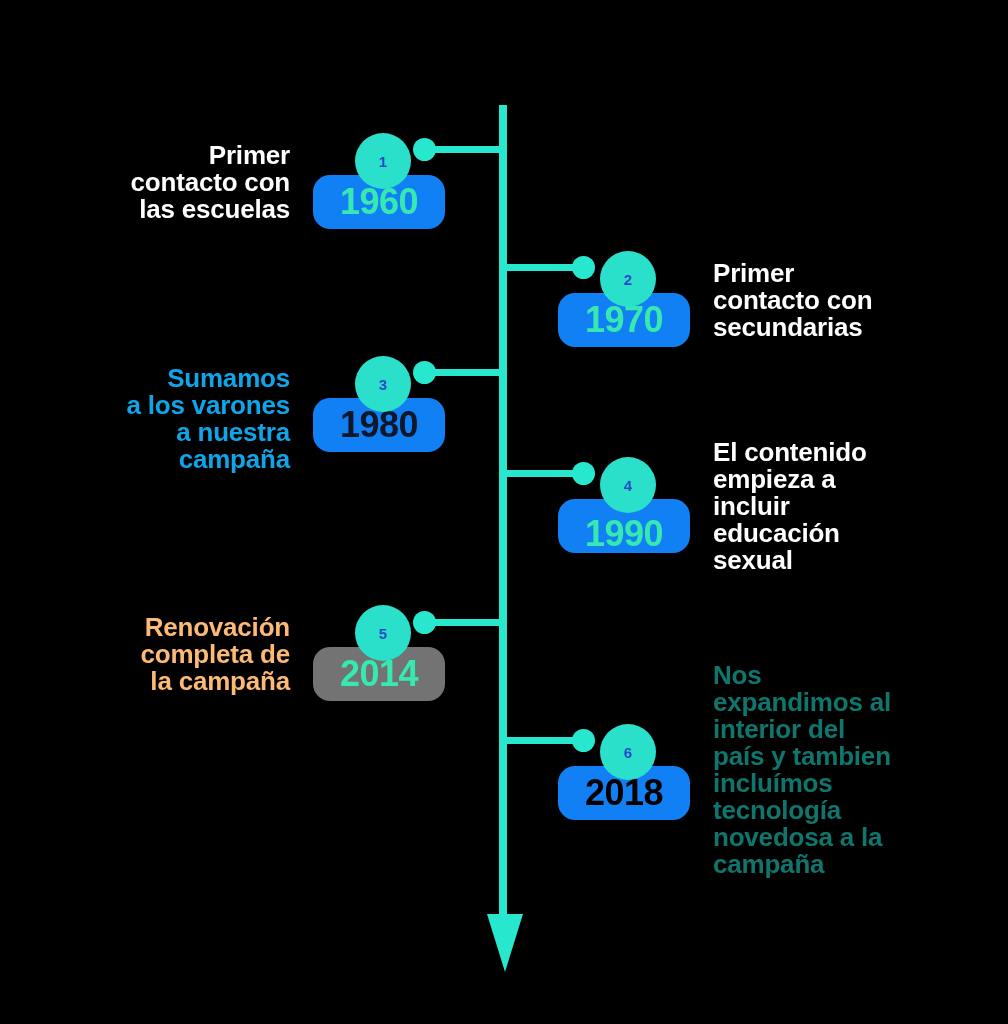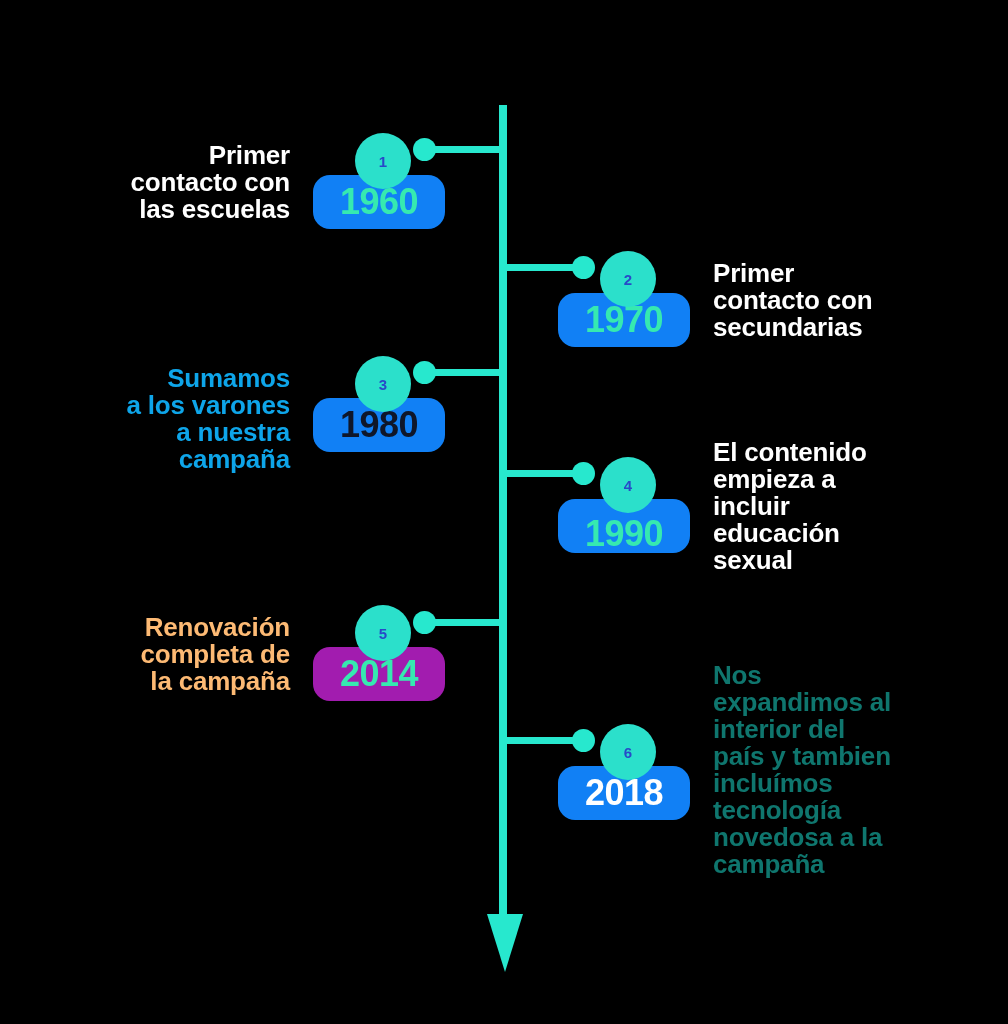--- a/index.html
+++ b/index.html
@@ -182,36 +182,36 @@
     <div class="desc right" style="left: 713px; top: 439px; width: 250px; color: rgb(255, 255, 255);">El contenido
 empieza a
 incluir
 educación
 sexual</div>
   </div>
 
   <div class="entry">
     <div class="connector-line" style="left: 424px; top: 619px; width: 80px; background: rgb(39, 232, 206);"></div>
     <div class="connector-dot" style="left: 413px; top: 611px; background: rgb(39, 232, 206);"></div>
-    <div class="year-pill" style="left: 313px; top: 647px; background: #a21caf;">
+    <div class="year-pill" style="left: 313px; top: 647px; background: #737373;">
       <span class="year-text" style="color: rgb(54, 233, 176);">2014</span>
     </div>
     <div class="num-badge" style="left: 355px; top: 605px; background: rgb(43, 224, 203);">
       <span class="num-text" style="color: rgb(40, 73, 200);">5</span>
     </div>
     <div class="desc left" style="left: 60px; top: 614px; width: 230px; color: #fdba74;">Renovación
 completa de
 la campaña</div>
   </div>
 
   <div class="entry">
     <div class="connector-line" style="left: 505px; top: 737px; width: 80px; background: rgb(39, 232, 206);"></div>
     <div class="connector-dot" style="left: 572px; top: 729px; background: rgb(39, 232, 206);"></div>
     <div class="year-pill" style="left: 558px; top: 766px; background: rgb(17, 128, 245);">
-      <span class="year-text" style="color: #ffffff; text-align: center;">2018</span>
+      <span class="year-text" style="color: #000000; text-align: center;">2018</span>
     </div>
     <div class="num-badge" style="left: 600px; top: 724px; background: rgb(43, 224, 203);">
       <span class="num-text" style="color: rgb(40, 73, 200);">6</span>
     </div>
     <div class="desc right" style="left: 713px; top: 662px; width: 250px; color: #0f766e;">Nos
 expandimos al
 interior del
 país y tambien
 incluímos
 tecnología

